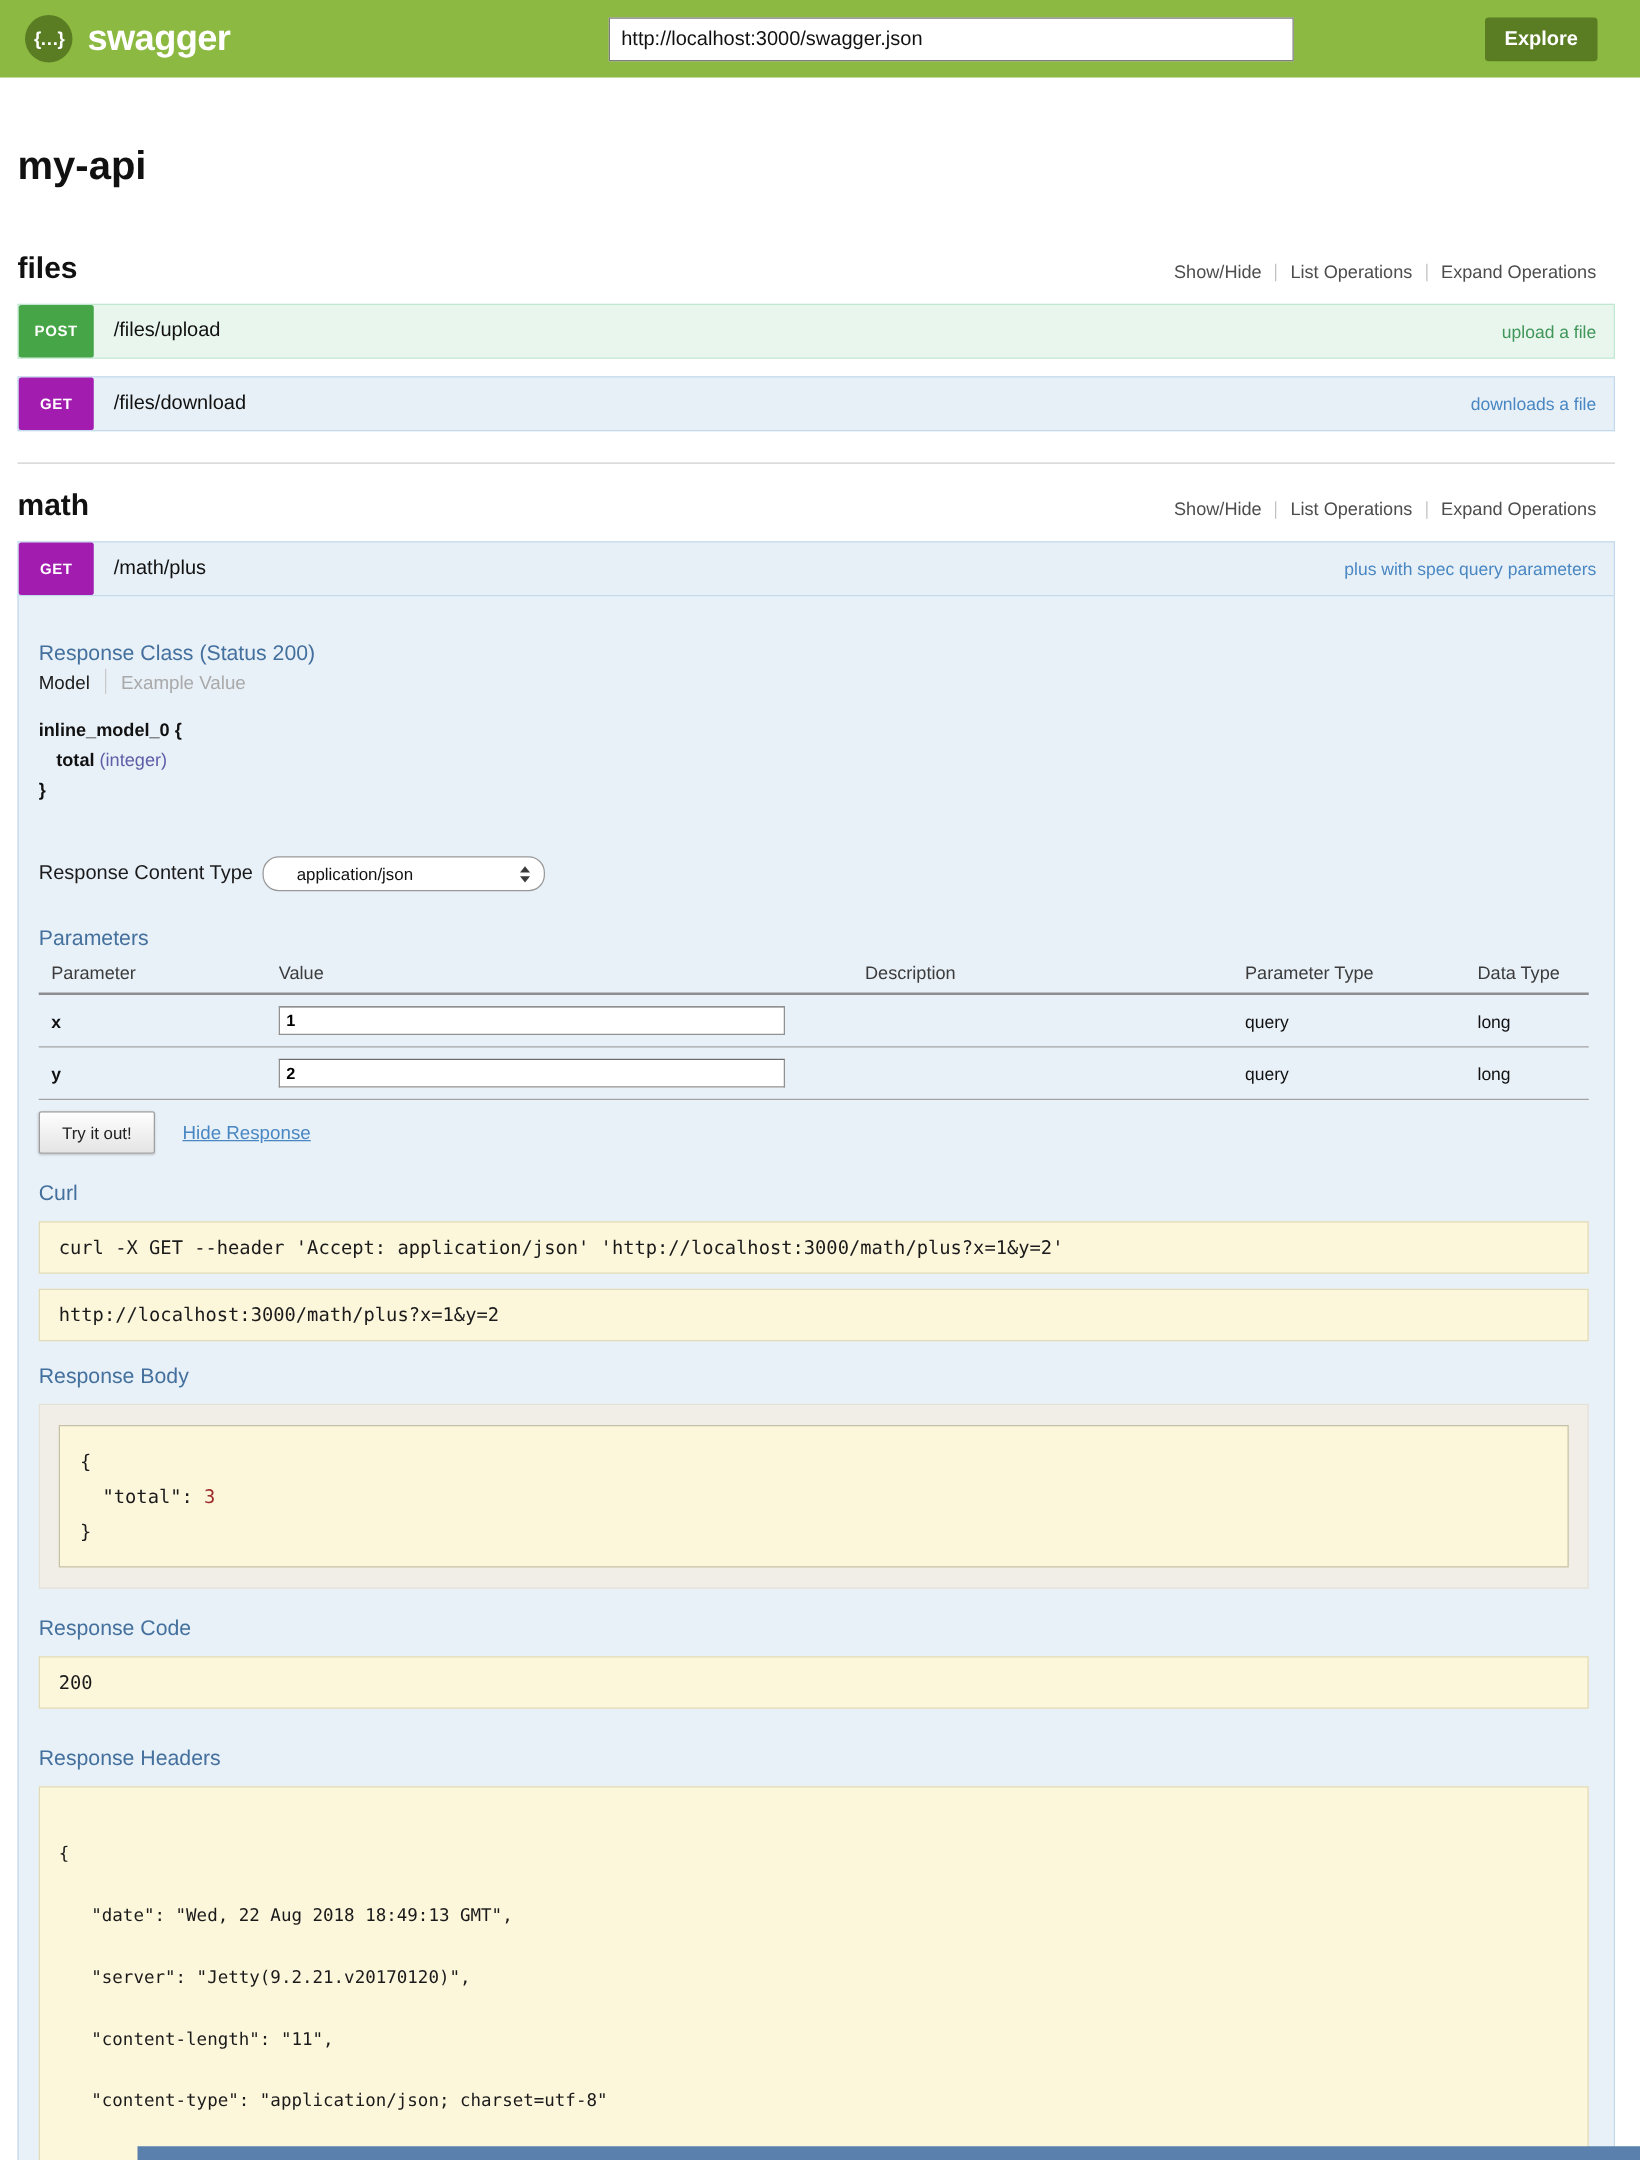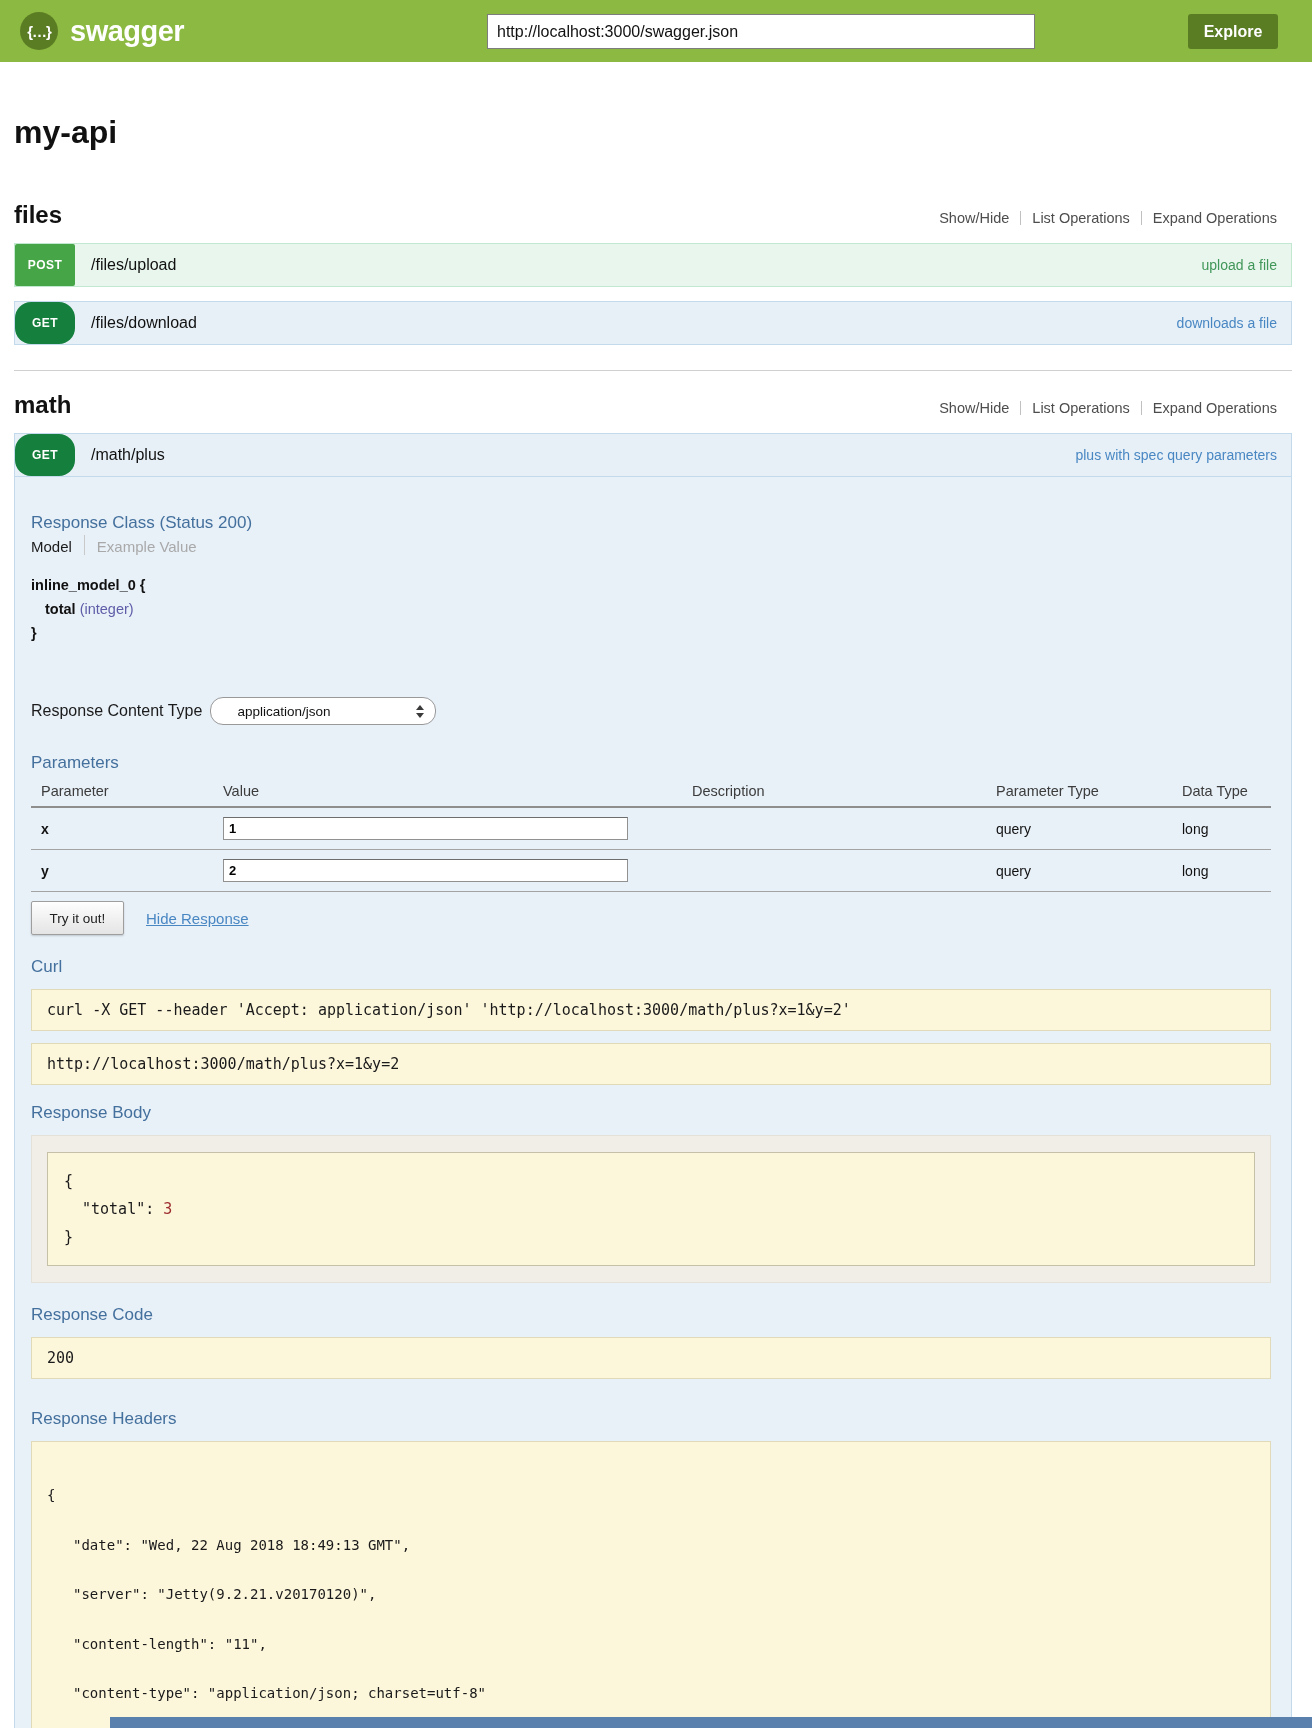--- a/index.html
+++ b/index.html
@@ -18,42 +18,42 @@
   .section-head { display:flex; justify-content:space-between; align-items:baseline; margin:50px 35px 0 14px; }
   .section-head.tight { margin-top:20px; }
   .section-title { font-size:24px; font-weight:bold; color:#111; }
   .section-links { font-size:14.5px; color:#4d4d4d; display:flex; align-items:center; }
   .section-links a { color:#4d4d4d; text-decoration:none; }
   .vsep { width:1px; height:14px; background:#c0c0c0; margin:0 11px; display:inline-block; }
 
   .op-row { margin:14px 20px 0 14px; height:44px; display:flex; align-items:center; border:1px solid #c3d9ec; background:#e7f0f7; position:relative; }
   .op-row.post { background:#e8f6ee; border-color:#c3e8d2; }
   .method-badge { width:60px; height:100%; display:flex; align-items:center; justify-content:center; color:#fff; font-size:12px; font-weight:bold; letter-spacing:0.5px; border-radius:2px; flex:0 0 auto; }
-  .method-badge.get { background:#15803d;border-radius:16px; }
+  .method-badge.get { background:#a21caf; }
   .method-badge.post { background:#46a546; }
   .op-path { font-size:16px; color:#111; margin-left:16px; text-decoration:none; }
   .op-summary { position:absolute; right:14px; font-size:14px; text-decoration:none; }
   .op-summary.blue { color:#4987c3; }
   .op-summary.green { color:#419659; }
 
   .hdivider { border-top:1px solid #d0d0d0; margin:25px 20px 0 14px; }
 
   
   .panel { margin:0 20px 0 14px; background:#e8f0f8; border:1px solid #c3d9ec; border-top:none; padding:36px 20px 18px 16px; }
   .blue-h { color:#44709d; font-size:17px; }
   .tabs { margin-top:2px; display:flex; align-items:flex-end; }
   .tab-model { font-size:15px; color:#1b1b1b; }
   .tab-example { font-size:15px; color:#a9a9a9; }
   .tab-sep { width:1px; height:20px; background:#c9c9c9; margin:0 12px; }
   .model-sig { margin-top:18px; font-size:14.5px; line-height:24px; color:#111; }
   .model-sig .b { font-weight:bold; }
   .model-prop { padding-left:14px; }
   .prop-type { color:#5e5ea8; }
 
-  .ct-row { margin-top:52px; display:flex; align-items:center; }
+  .ct-row { margin-top:40px; display:flex; align-items:center; }
   .ct-label { font-size:16px; color:#1b1b1b; }
   .select { margin-left:8px; width:226px; height:28px; background:#fff; border:1px solid #999; border-radius:13px; display:flex; align-items:center; padding:0 30px 0 26px; position:relative; font-size:13.5px; color:#111; cursor:pointer; }
   .arrows { position:absolute; right:11px; top:7px; display:flex; flex-direction:column; gap:3px; }
   .tri-up { width:0; height:0; border-left:4px solid transparent; border-right:4px solid transparent; border-bottom:5px solid #3a3a3a; }
   .tri-down { width:0; height:0; border-left:4px solid transparent; border-right:4px solid transparent; border-top:5px solid #3a3a3a; }
 
   .params-h { margin-top:28px; }
   .ptable { margin-top:9px; }
   .prow { display:grid; grid-template-columns:138px 425px 260px 142px 1fr; align-items:center; padding-left:10px;gap:44px; }
   .prow.head { height:26px; font-size:14.5px; color:#3c3c3c; border-bottom:2px solid #8e8e8e; align-items:end; padding-bottom:7px; }

